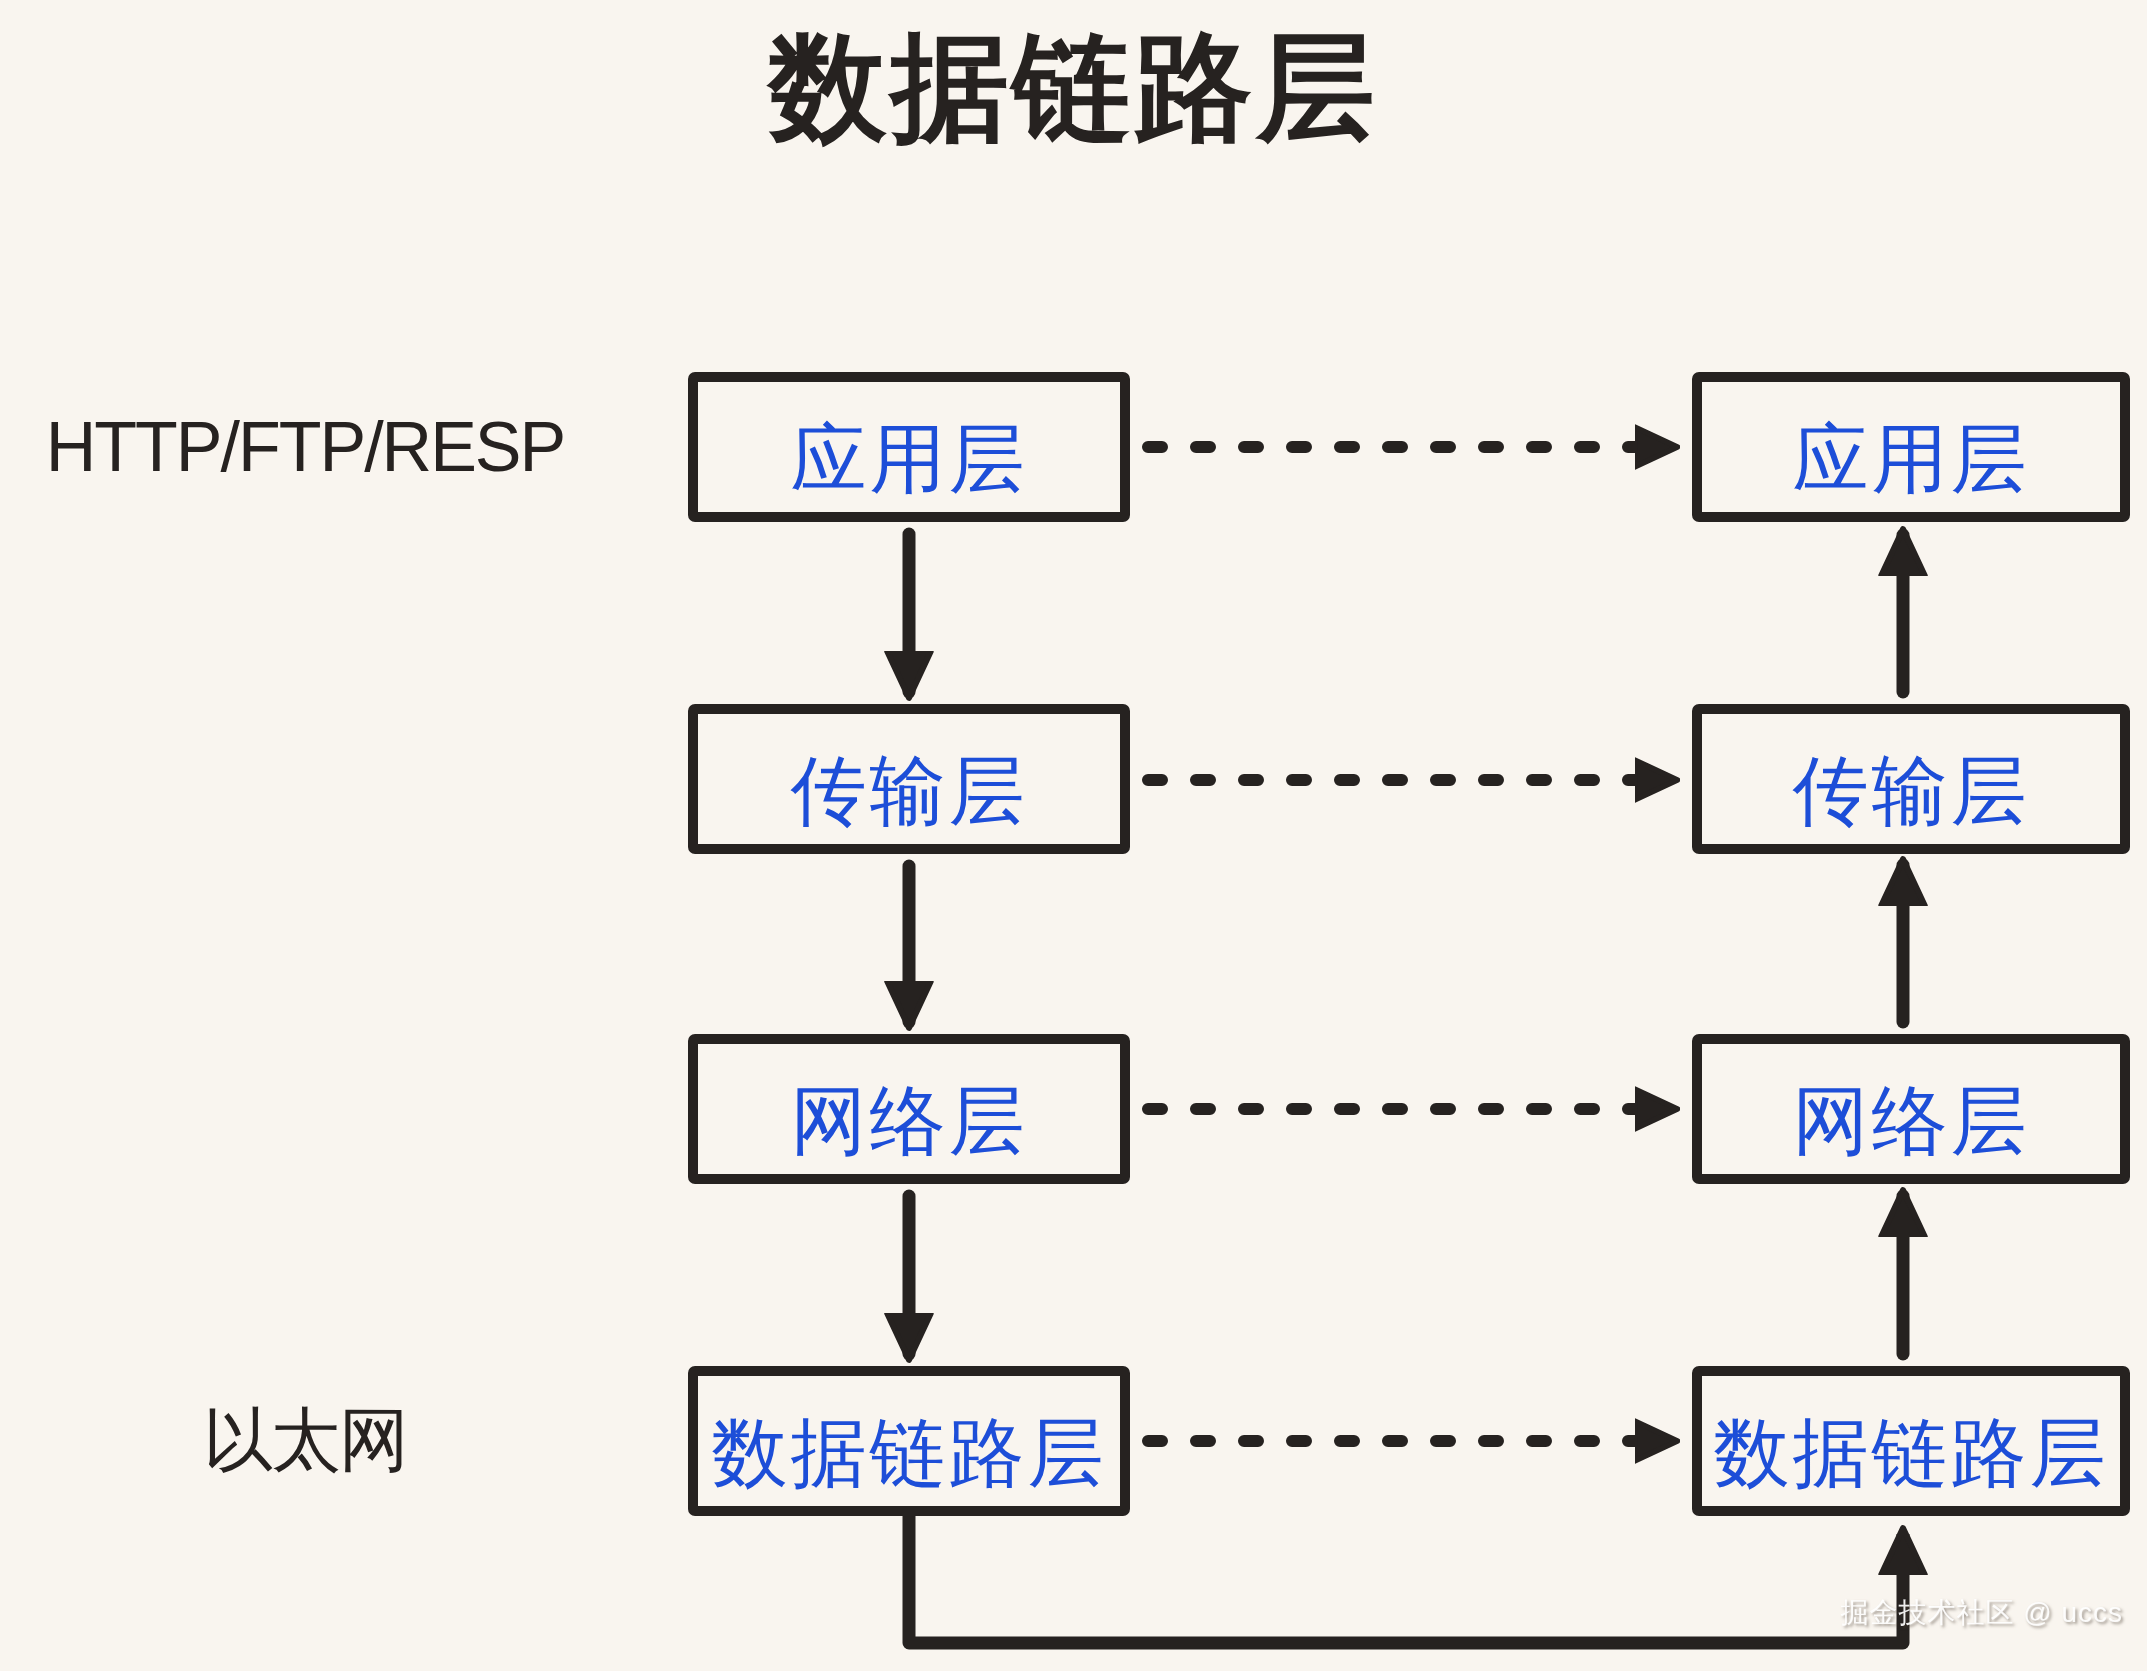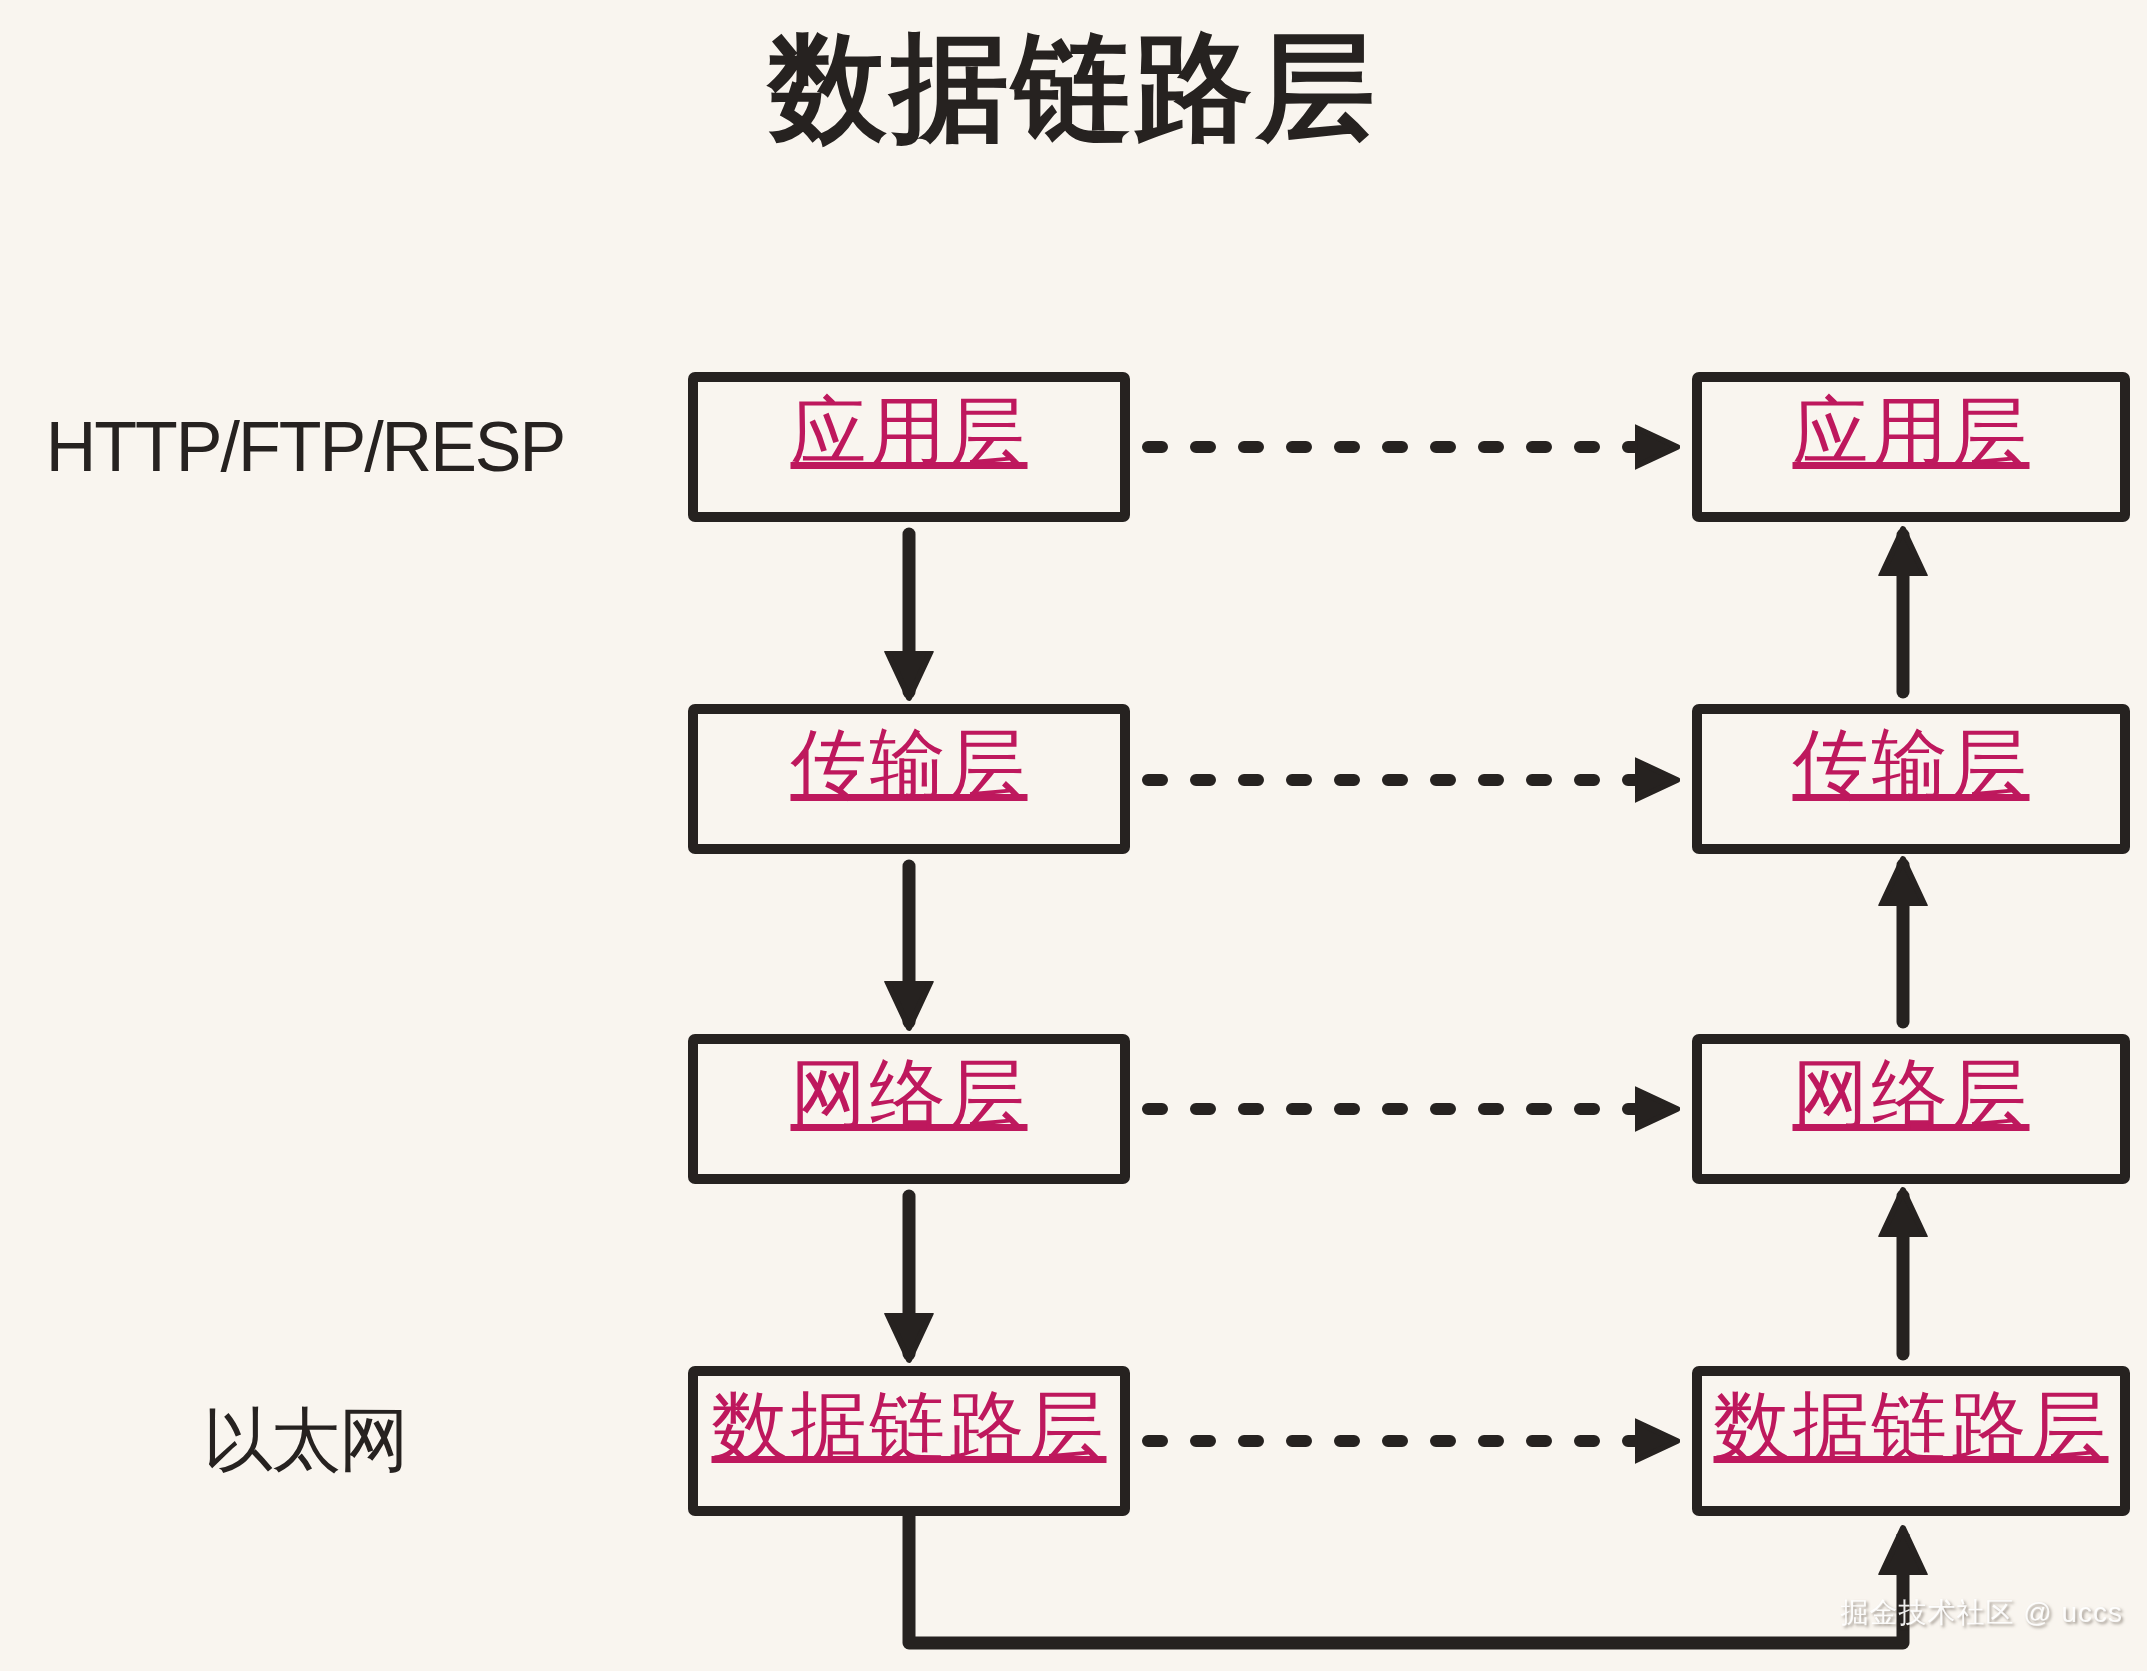--- a/index.html
+++ b/index.html
@@ -41,28 +41,27 @@
     color: #262220;
   }
   .layer-box {
     position: absolute;
     height: 150px;
     box-sizing: border-box;
     border: 10px solid #262220;
     border-radius: 7px;
     background: #f9f5ef;
     display: flex;
-    align-items: flex-start;
+    align-items: flex-end;
     justify-content: center;
     font-size: 76px;
     font-weight: 500;
     letter-spacing: 3px;
     white-space: nowrap;
-    color: #be185d;
-    text-decoration: underline;
+    color: #1d4ed8;
   }
   .layer-box.left  { left: 688px;  width: 442px; }
   .layer-box.right { left: 1692px; width: 438px; }
   .row-top-0 { top: 372px; }
   .row-top-1 { top: 704px; }
   .row-top-2 { top: 1034px; }
   .row-top-3 { top: 1366px; }
   .arrows-overlay {
     position: absolute;
     inset: 0;

